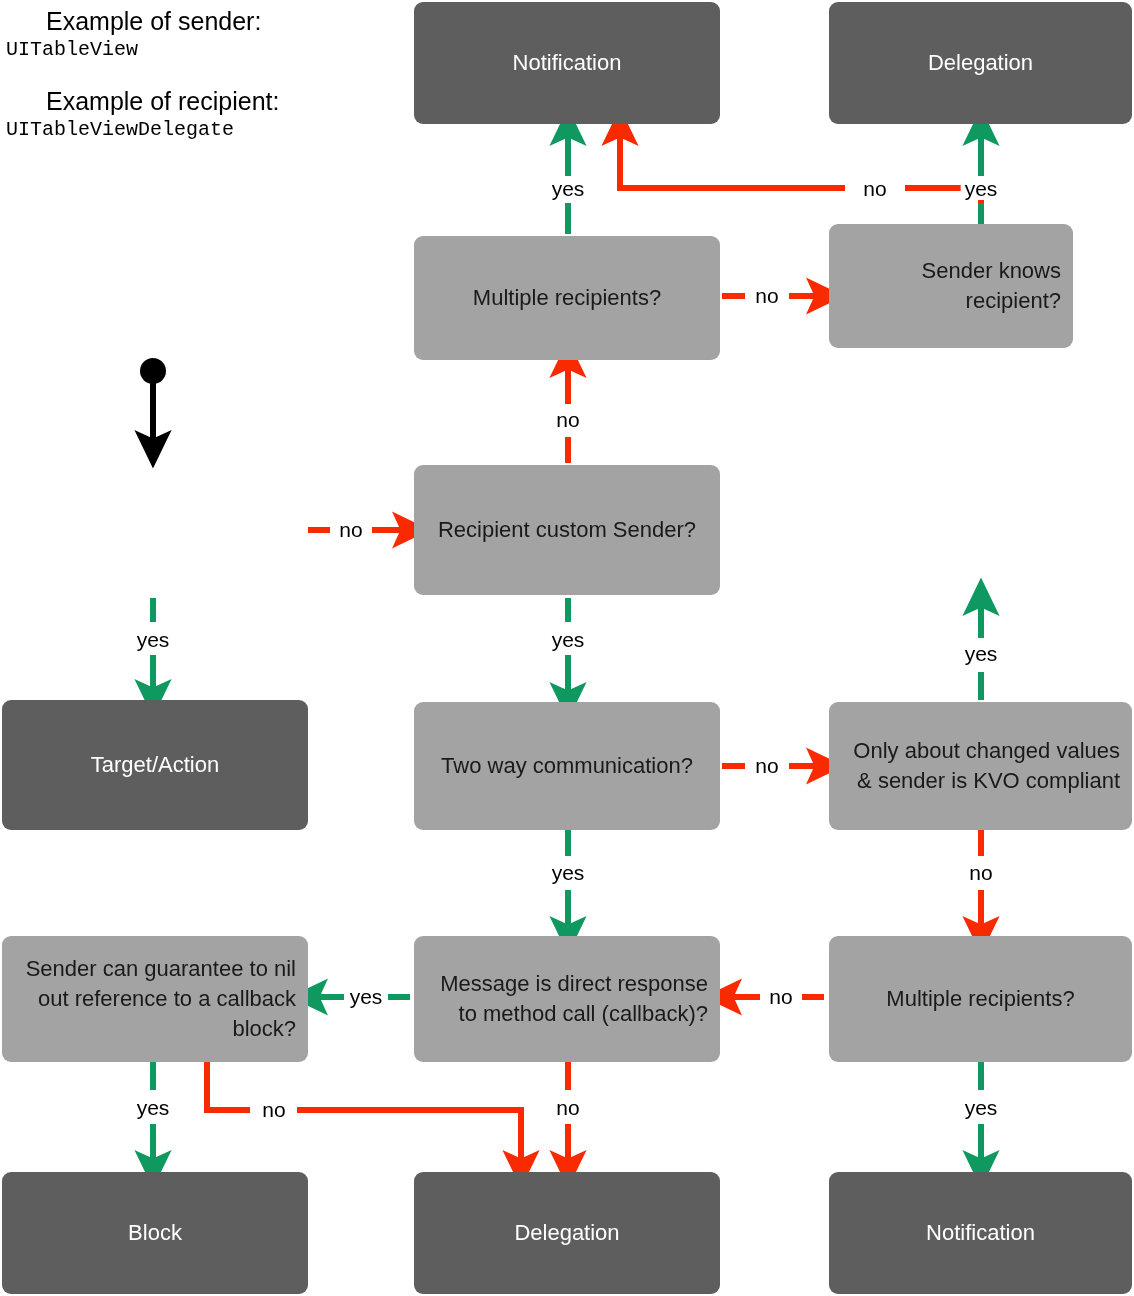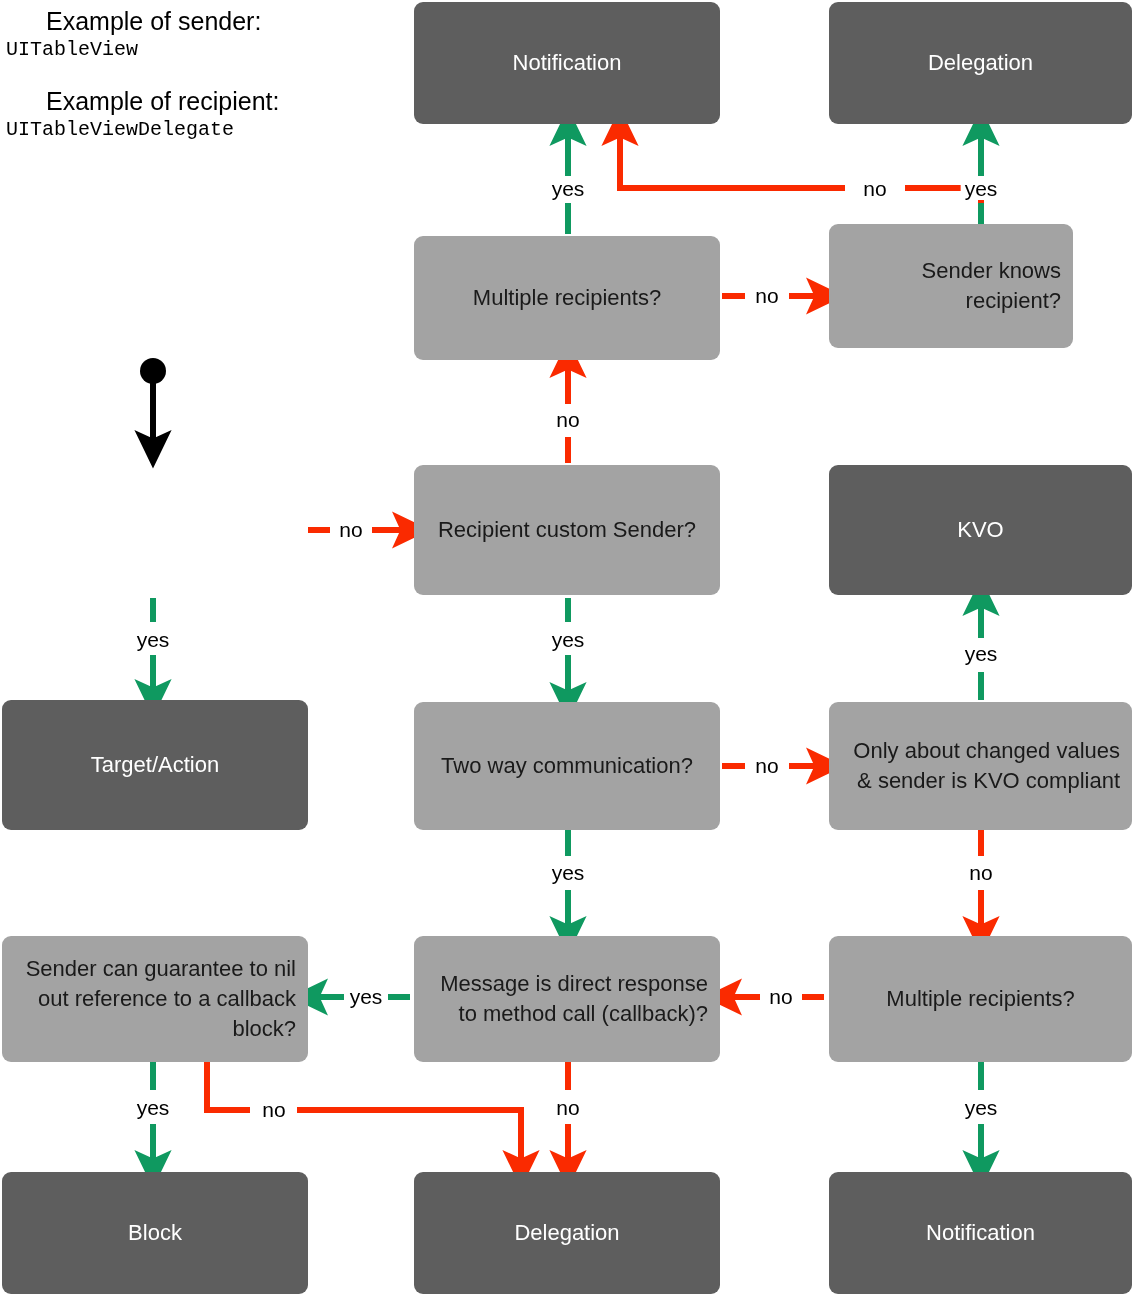--- a/index.html
+++ b/index.html
@@ -183,21 +183,20 @@
 
   <div class="node terminal" style="left:829px; top:2px; width:303px; height:122px;">Delegation</div>
 
   <div class="node decision" style="left:414px; top:236px; width:306px; height:124px;">Multiple recipients?</div>
 
   <div class="node decision" style="left:829px; top:224px; width:244px; height:124px;">Sender knows recipient?</div>
 
 
   <div class="node decision" style="left:414px; top:465px; width:306px; height:130px;">Recipient custom Sender?</div>
 
-  <div class="node terminal" style="left:829px; top:465px; width:303px; height:130px;">KVO</div>
 
   <div class="node terminal" style="left:2px; top:700px; width:306px; height:130px;">Target/Action</div>
 
   <div class="node decision" style="left:414px; top:702px; width:306px; height:128px;">Two way communication?</div>
 
   <div class="node decision" style="left:829px; top:702px; width:303px; height:128px;">Only about changed values &amp; sender is KVO compliant</div>
 
   <div class="node decision" style="left:2px; top:936px; width:306px; height:126px;">Sender can guarantee to nil out reference to a callback block?</div>
 
   <div class="node decision" style="left:414px; top:936px; width:306px; height:126px;">Message is direct response to method call (callback)?</div>

